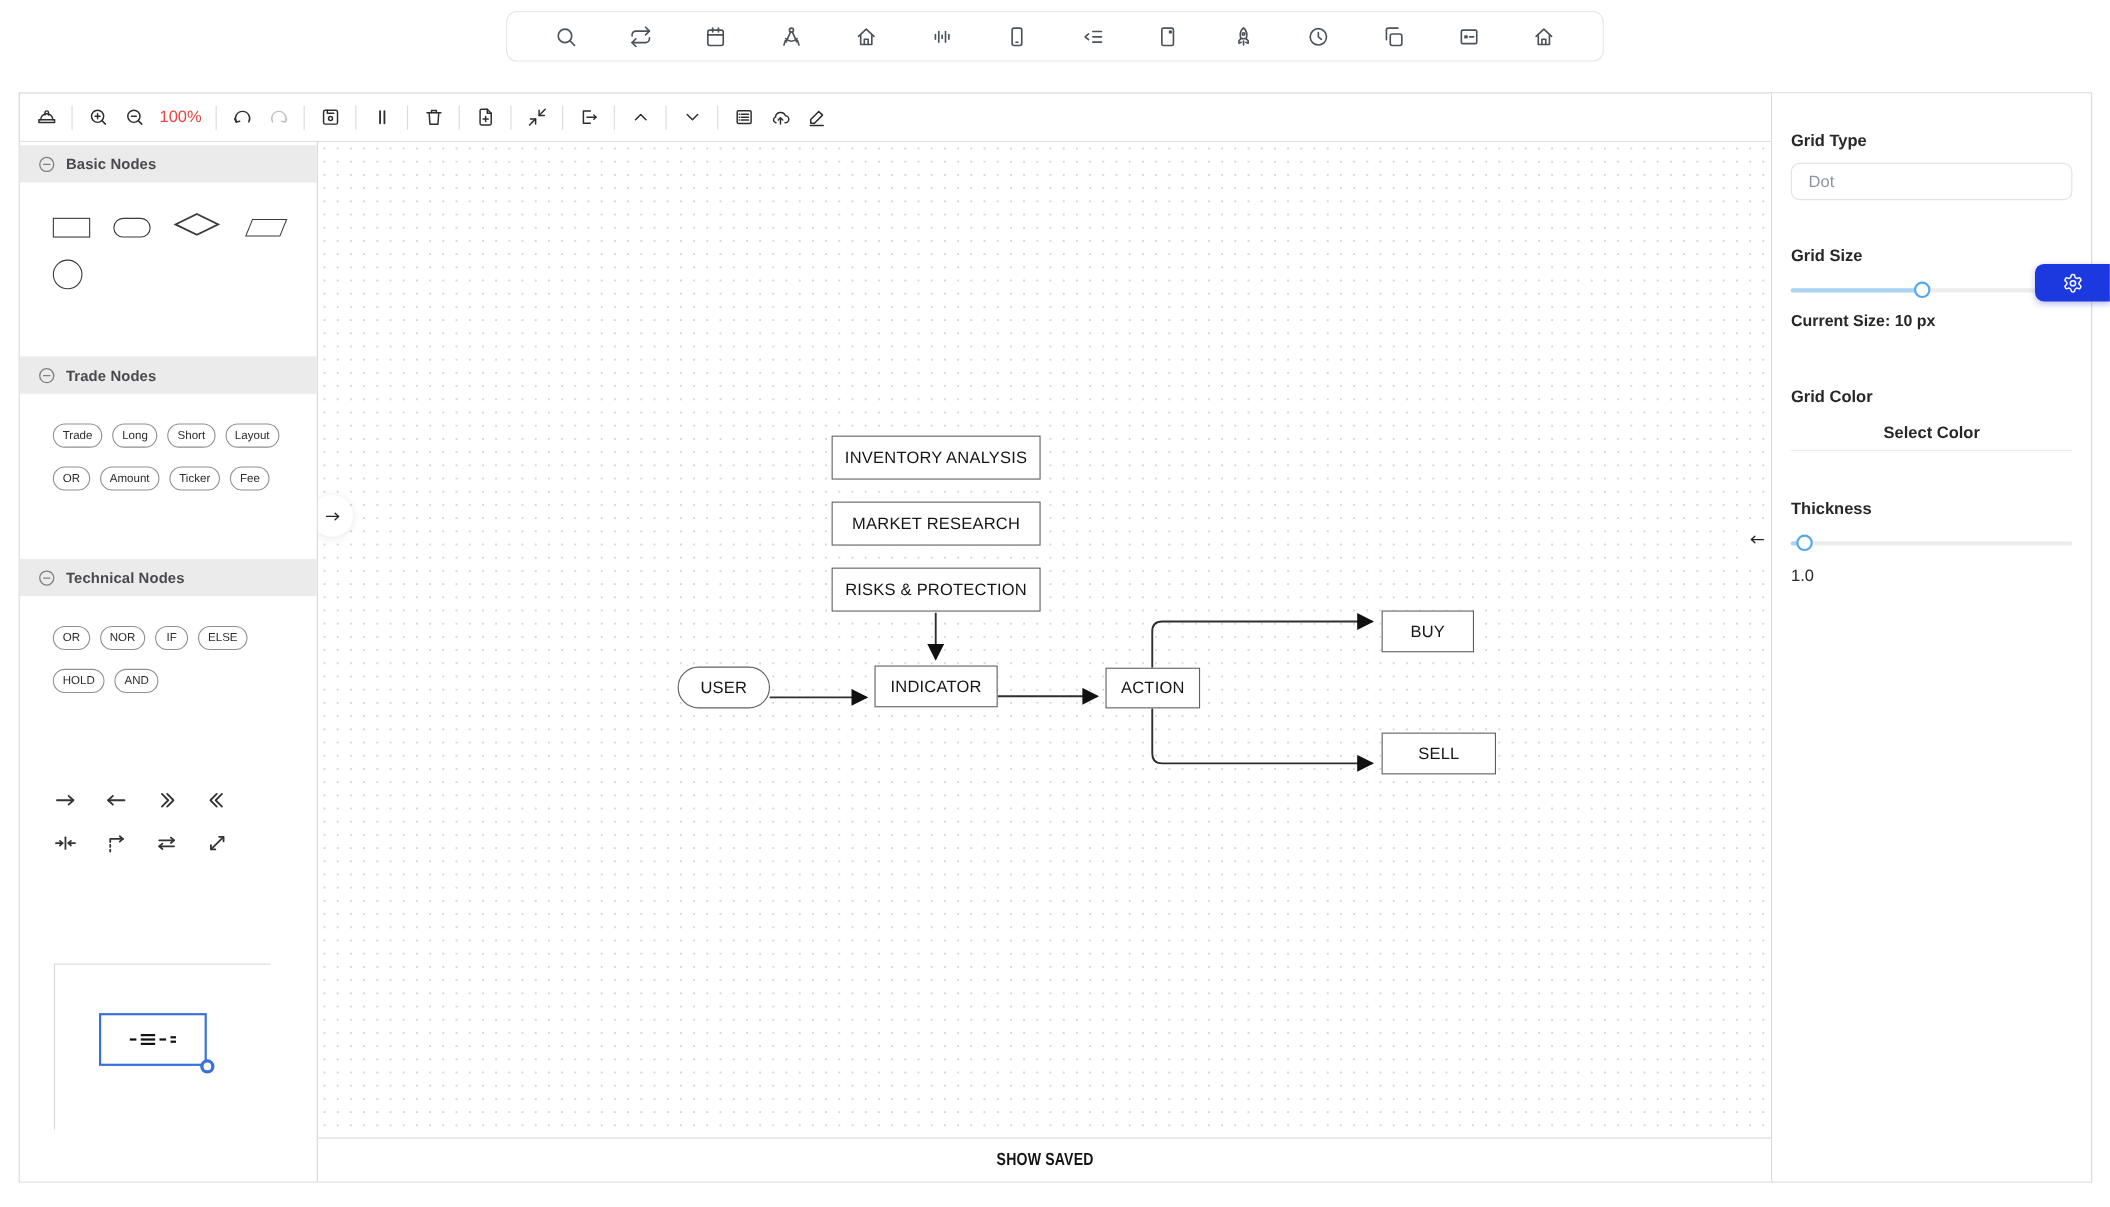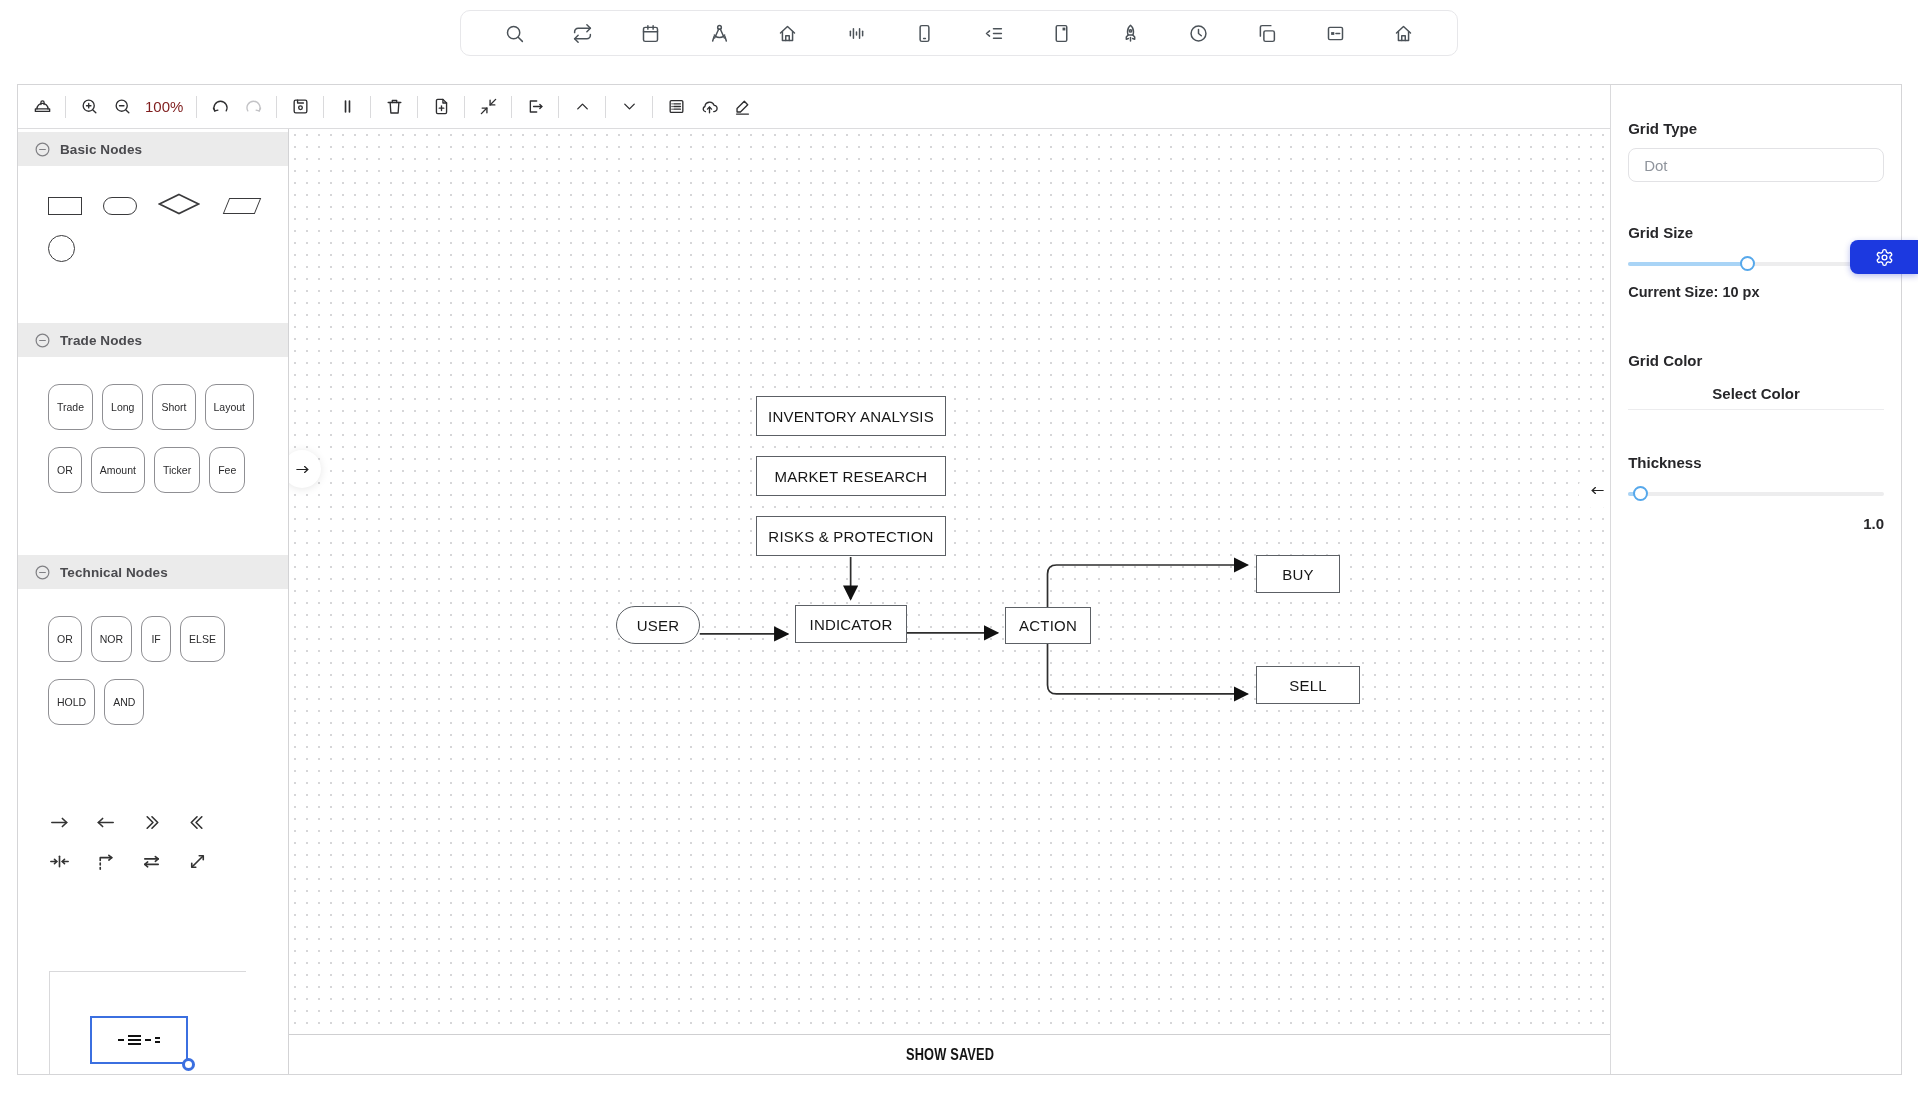--- a/index.html
+++ b/index.html
@@ -16,40 +16,40 @@
   .workspace { position:absolute; left:17px; top:84px; width:1885px; height:991px;
     background:#fff; border:1px solid #d5d5d7; display:flex; }
   .left-area { width:1594px; display:flex; flex-direction:column; border-right:1px solid #dadadc; }
 
   
   .toolbar { height:44px; display:flex; align-items:center; gap:13px; padding-left:14px;
     border-bottom:1px solid #dcdcde; flex:0 0 auto; }
   .tb-icon { width:20px; height:20px; color:#2e2e30; display:flex; align-items:center; justify-content:center; cursor:pointer; }
   .tb-icon.disabled { color:#c3c3c6; }
   .tb-sep { width:1px; height:22px; background:#dadadc; }
-  .tb-text { font-size:15px; color:#7f1d1d; }
+  .tb-text { font-size:15px; color:#ef4444; }
 
   .body-row { flex:1; display:flex; min-height:0; }
 
   
   .sidebar { width:271px; border-right:1px solid #d3d3d5; background:#fff; overflow:hidden; }
   .section-header { height:34px; background:#ebebeb; display:flex; align-items:center; gap:9px;
     padding-left:16px; margin-top:3px; cursor:pointer; }
   .section-header:first-child { margin-top:3px; }
   .sh-icon { width:17px; height:17px; color:#808084; }
   .sh-title { font-size:13.5px; font-weight:700; color:#4a4a4e; letter-spacing:.1px; }
   .section-content { padding:27px 0 42px 30px; }
   .shape-row { display:flex; align-items:center; gap:21px; margin-bottom:16px; }
   .shape { cursor:grab; }
   .shape-rectangle { width:34px; height:18px; border:1.6px solid #3a3a3c; background:#fff; }
   .shape-rounded-rectangle { width:34px; height:18px; border:1.6px solid #3a3a3c; border-radius:9px; background:#fff; }
   .shape-parallelogram { width:32px; height:16px; border:1.6px solid #3a3a3c; transform:skewX(-22deg); background:#fff; margin:0 5px; }
   .shape-circle { width:27px; height:27px; border:1.6px solid #3a3a3c; border-radius:50%; background:#fff; }
   .btn-row { display:flex; gap:9px; margin-bottom:17px; }
-  .node-btn { min-width:30px; padding:16px 8px; border:1px solid #8f8f93; background:#fff;
+  .node-btn { min-width:30px; padding:4px 8px; border:1px solid #8f8f93; background:#fff;
     font-size:10.5px; color:#2b2b2d; text-align:center; border-radius:11px; cursor:grab; }
   .ind-row { display:flex; gap:23px; margin-bottom:16px; }
   .ind-icon { width:23px; height:23px; color:#333; cursor:grab; }
 
   
   .minimap { position:relative; margin:40px 0 0 31px; width:197px; height:151px;
     border-left:1px solid #d9d9db; border-top:1px solid #d9d9db; }
   .mini-select { position:absolute; left:40px; top:44px; width:98px; height:48px;
     border:2.5px solid #3b6fe0; background:#fff; }
   .mini-dashes { position:absolute; inset:0; display:flex; align-items:center; justify-content:center; gap:4px; }
@@ -91,21 +91,21 @@
   .slider { position:relative; height:16px; margin-top:15px; cursor:pointer; }
   .slider .track { position:absolute; left:0; right:0; top:6px; height:4px; border-radius:2px; background:#ededee; }
   .slider .fill { position:absolute; left:0; top:6px; height:4px; border-radius:2px; background:#a9d4f6; }
   .slider .thumb { position:absolute; top:0; width:15px; height:15px; border-radius:50%;
     background:#fff; border:2.5px solid #56a8eb; }
   .p-current { margin-top:12px; font-size:14.5px; font-weight:700; color:#27272a; }
   .gap-lg { margin-top:42px; }
   .gap-xl { margin-top:52px; }
   .select-color { margin-top:16px; padding-bottom:7px; border-bottom:1px solid #ececee;
     text-align:center; font-size:15px; font-weight:700; color:#27272a; cursor:pointer; }
-  .p-value { margin-top:13px; text-align:right; font-size:15px; font-weight:700; color:#27272a; }
+  .p-value { margin-top:13px; text-align:left; font-size:15px; font-weight:400; color:#27272a; }
 
   
   .gear-btn { position:absolute; right:0; top:240px; width:68px; height:34px;
     background:#1c39e0; border-radius:8px 0 0 8px; display:flex; align-items:center;
     justify-content:center; color:#fff; cursor:pointer; box-shadow:0 2px 6px rgba(20,40,200,.3); }
   .gear-btn svg { width:19px; height:19px; }
 
   svg.ic { display:block; }
 </style>
 </head>

